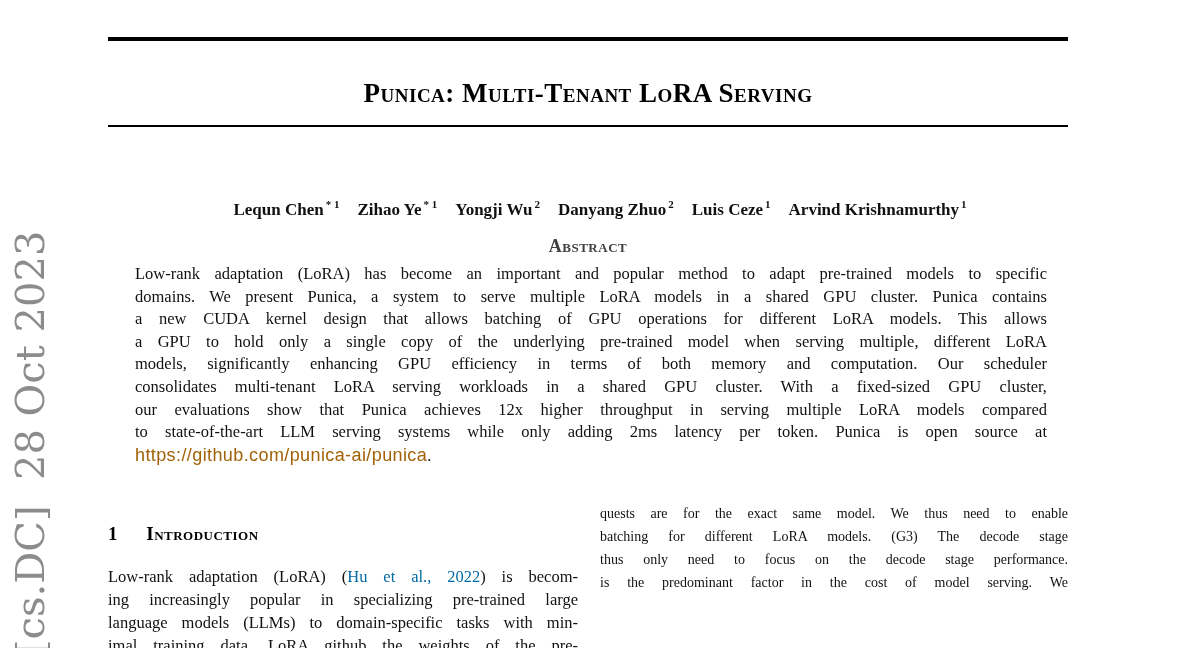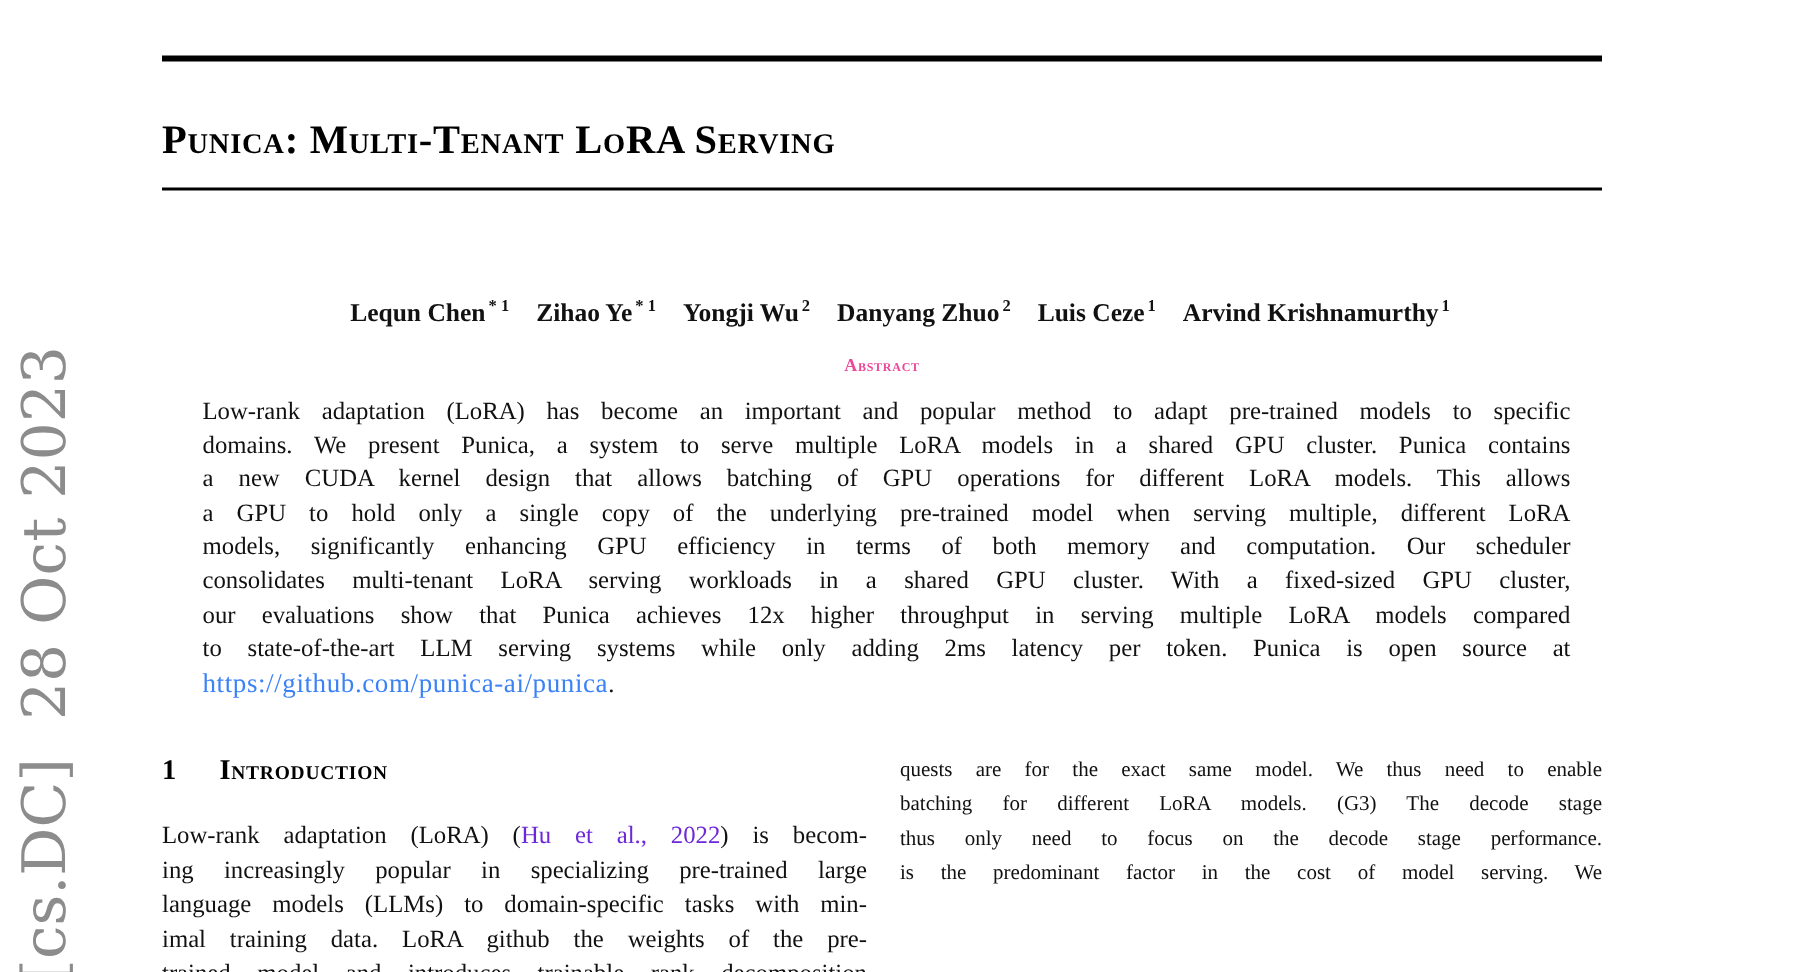--- a/index.html
+++ b/index.html
@@ -19,65 +19,66 @@
   .watermark{
     position:absolute;left:8px;top:655px;
     transform:rotate(-90deg);transform-origin:0 0;
     font-family:"DejaVu Serif", serif;
     font-size:40px;color:#8c8c8c;white-space:pre;line-height:1.1;
   }
 
   
   .title{
     position:absolute;top:60px;left:108px;width:960px;
-    font-size:27px;font-weight:bold;
+    text-align:center;font-size:27px;font-weight:bold;
     font-variant:small-caps;letter-spacing:0.5px;color:#000;
   }
 
   
   .authors{
     position:absolute;top:163px;left:68px;width:1064px;
     text-align:center;font-size:17px;font-weight:bold;white-space:nowrap;margin-top:35px;
   }
   .author{margin:0 9px;}
   .author sup{font-size:11px;font-weight:bold;margin-left:2px;}
 
   
   .abstract-heading{
     position:absolute;top:236px;left:108px;width:960px;text-align:center;
-    font-size:12px;font-weight:bold;font-variant:small-caps;letter-spacing:0.5px;color:#ec4899;
+    font-size:18px;font-weight:bold;font-variant:small-caps;letter-spacing:0.5px;color:#404040;
   }
   .abstract-body{
     position:absolute;top:263px;left:135px;width:912px;
     font-size:16.5px;line-height:22.6px;
   }
 
   
   .tline{
     text-align:justify;text-align-last:justify;
     white-space:normal;height:auto;
   }
   .abstract-body .tline:last-child{text-align-last:left;}
 
   
   .col-left{position:absolute;top:502px;left:108px;width:470px;font-size:16.5px;line-height:23px;}
   .col-right{position:absolute;top:502px;left:600px;width:468px;font-size:14px;line-height:23px;}
 
   .section-heading{
     font-size:19px;font-weight:bold;color:#000;margin-bottom:19px;line-height:24px;
     text-align:left;
+    margin-top:20px;
   }
   .section-heading .sec-num{display:inline-block;}
   .section-heading .sec-title{display:inline-block;margin-left:24px;font-variant:small-caps;letter-spacing:0.5px;}
 
   
-  .cite{color:#6d28d9;}
+  .cite{color:#0369a1;}
   .url{
-    font-family:Liberation Serif, serif;
-    color:#3b82f6;font-size:18px;letter-spacing:0.4px;
+    font-family:Liberation Sans, sans-serif;
+    color:#a16207;font-size:18px;letter-spacing:0.4px;
   }
 </style>
 </head>
 <body>
 
 <div class="page">
 
   <div class="watermark">[cs.DC]  28 Oct 2023</div>
 
   <div class="rule rule-thick"></div>

